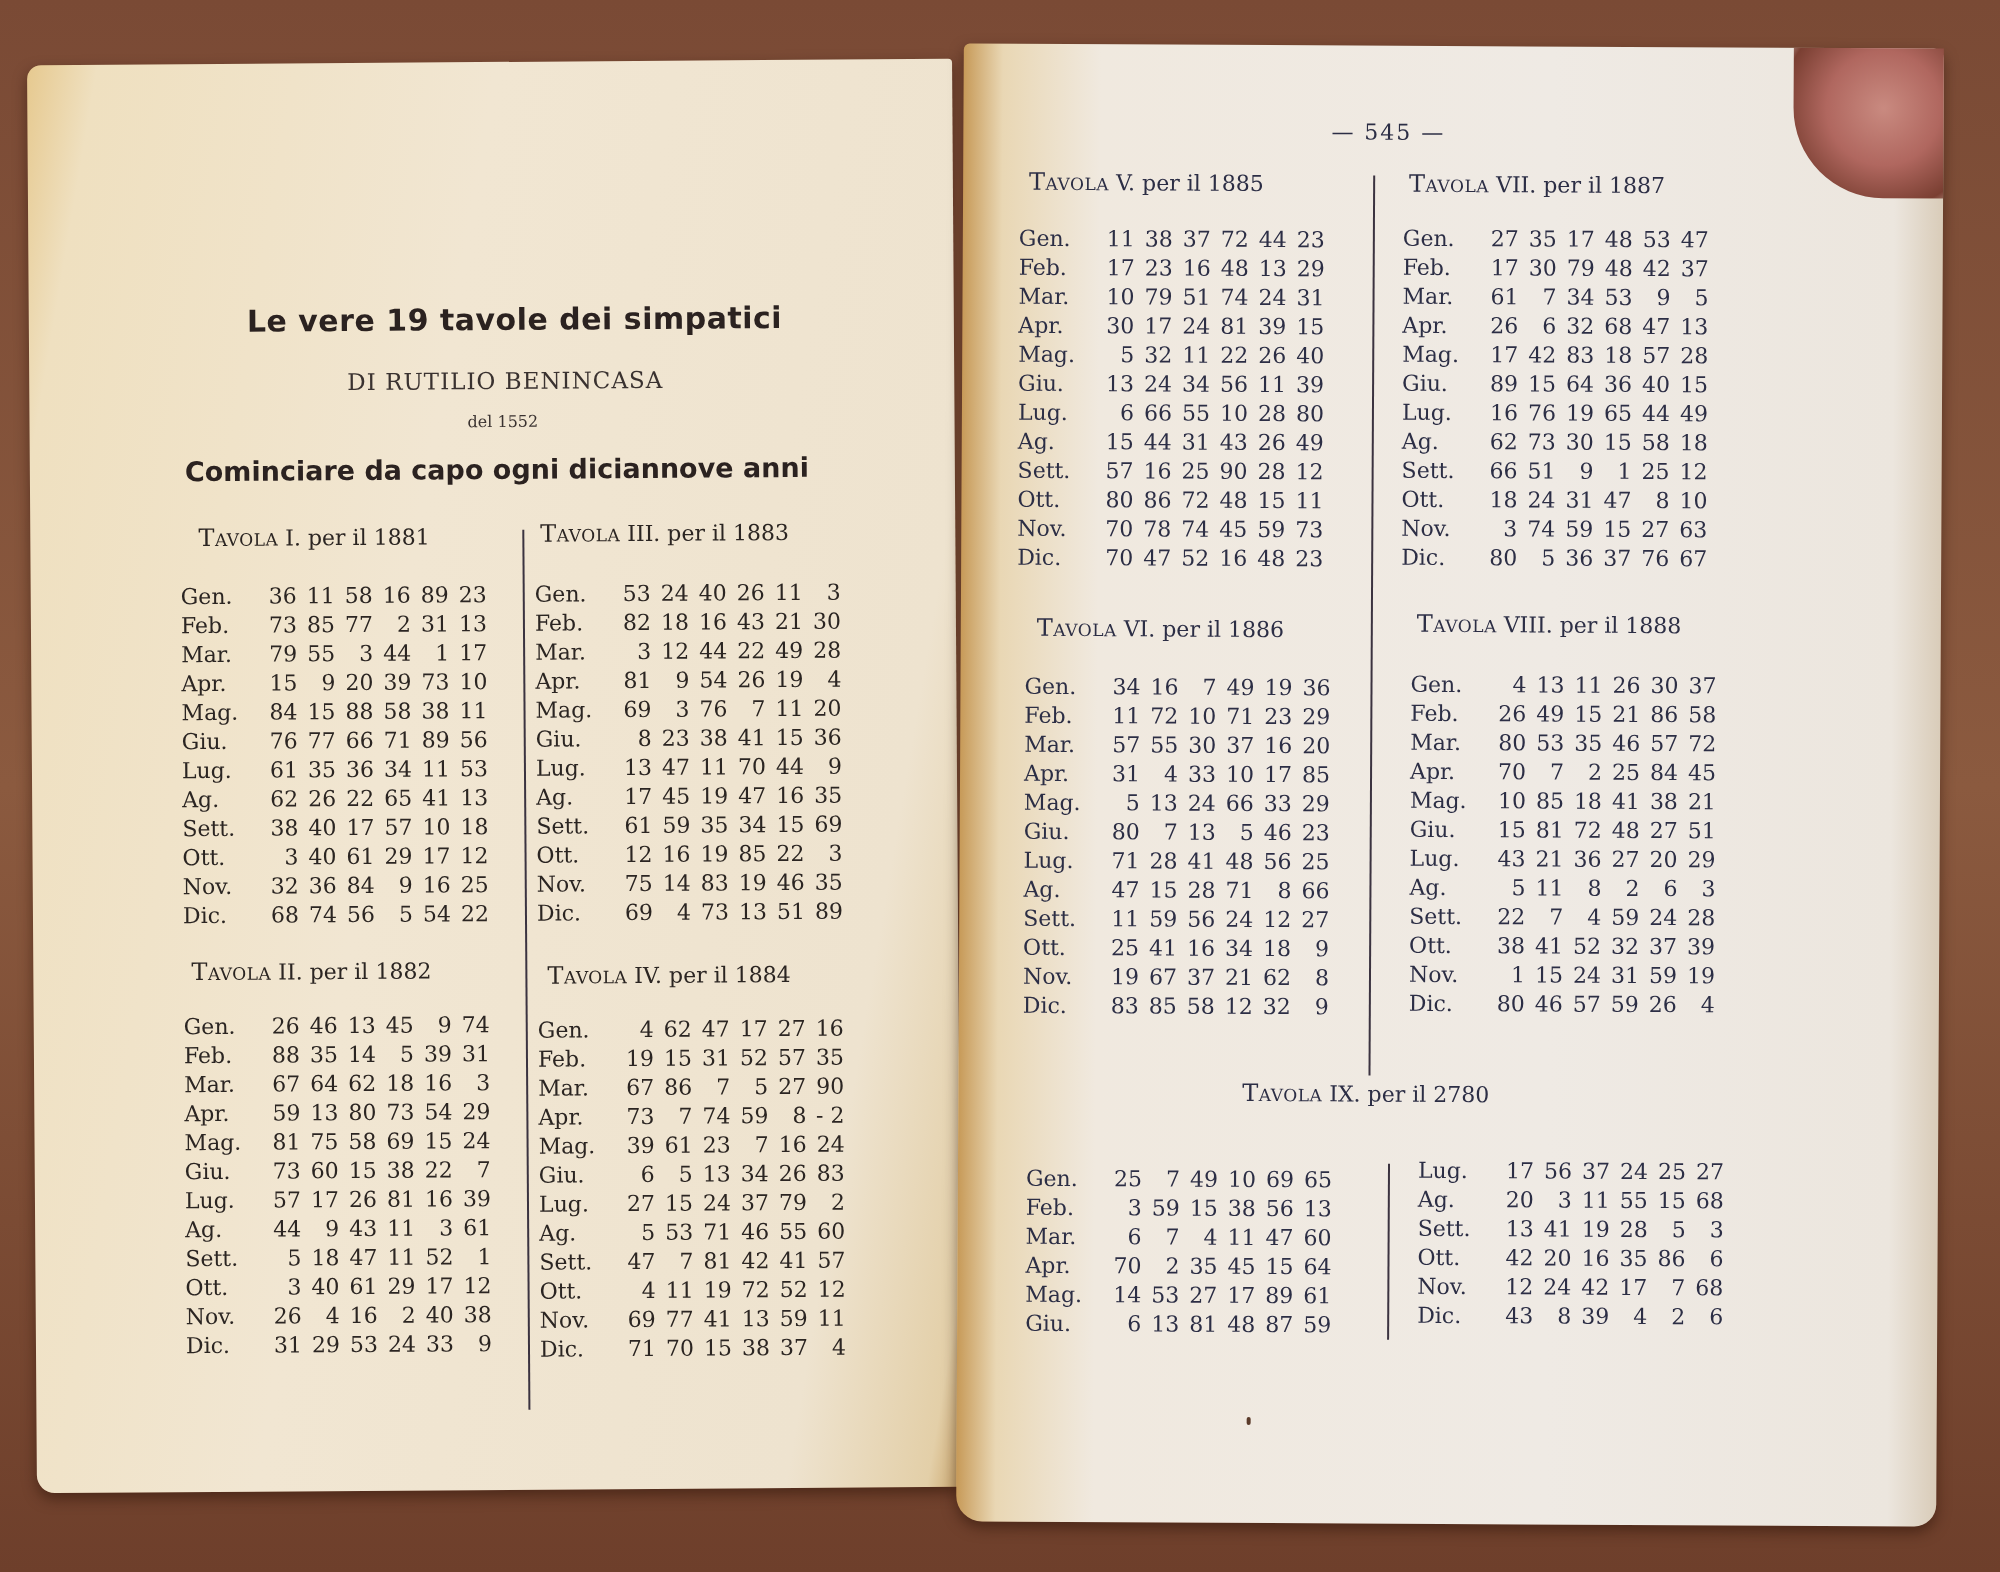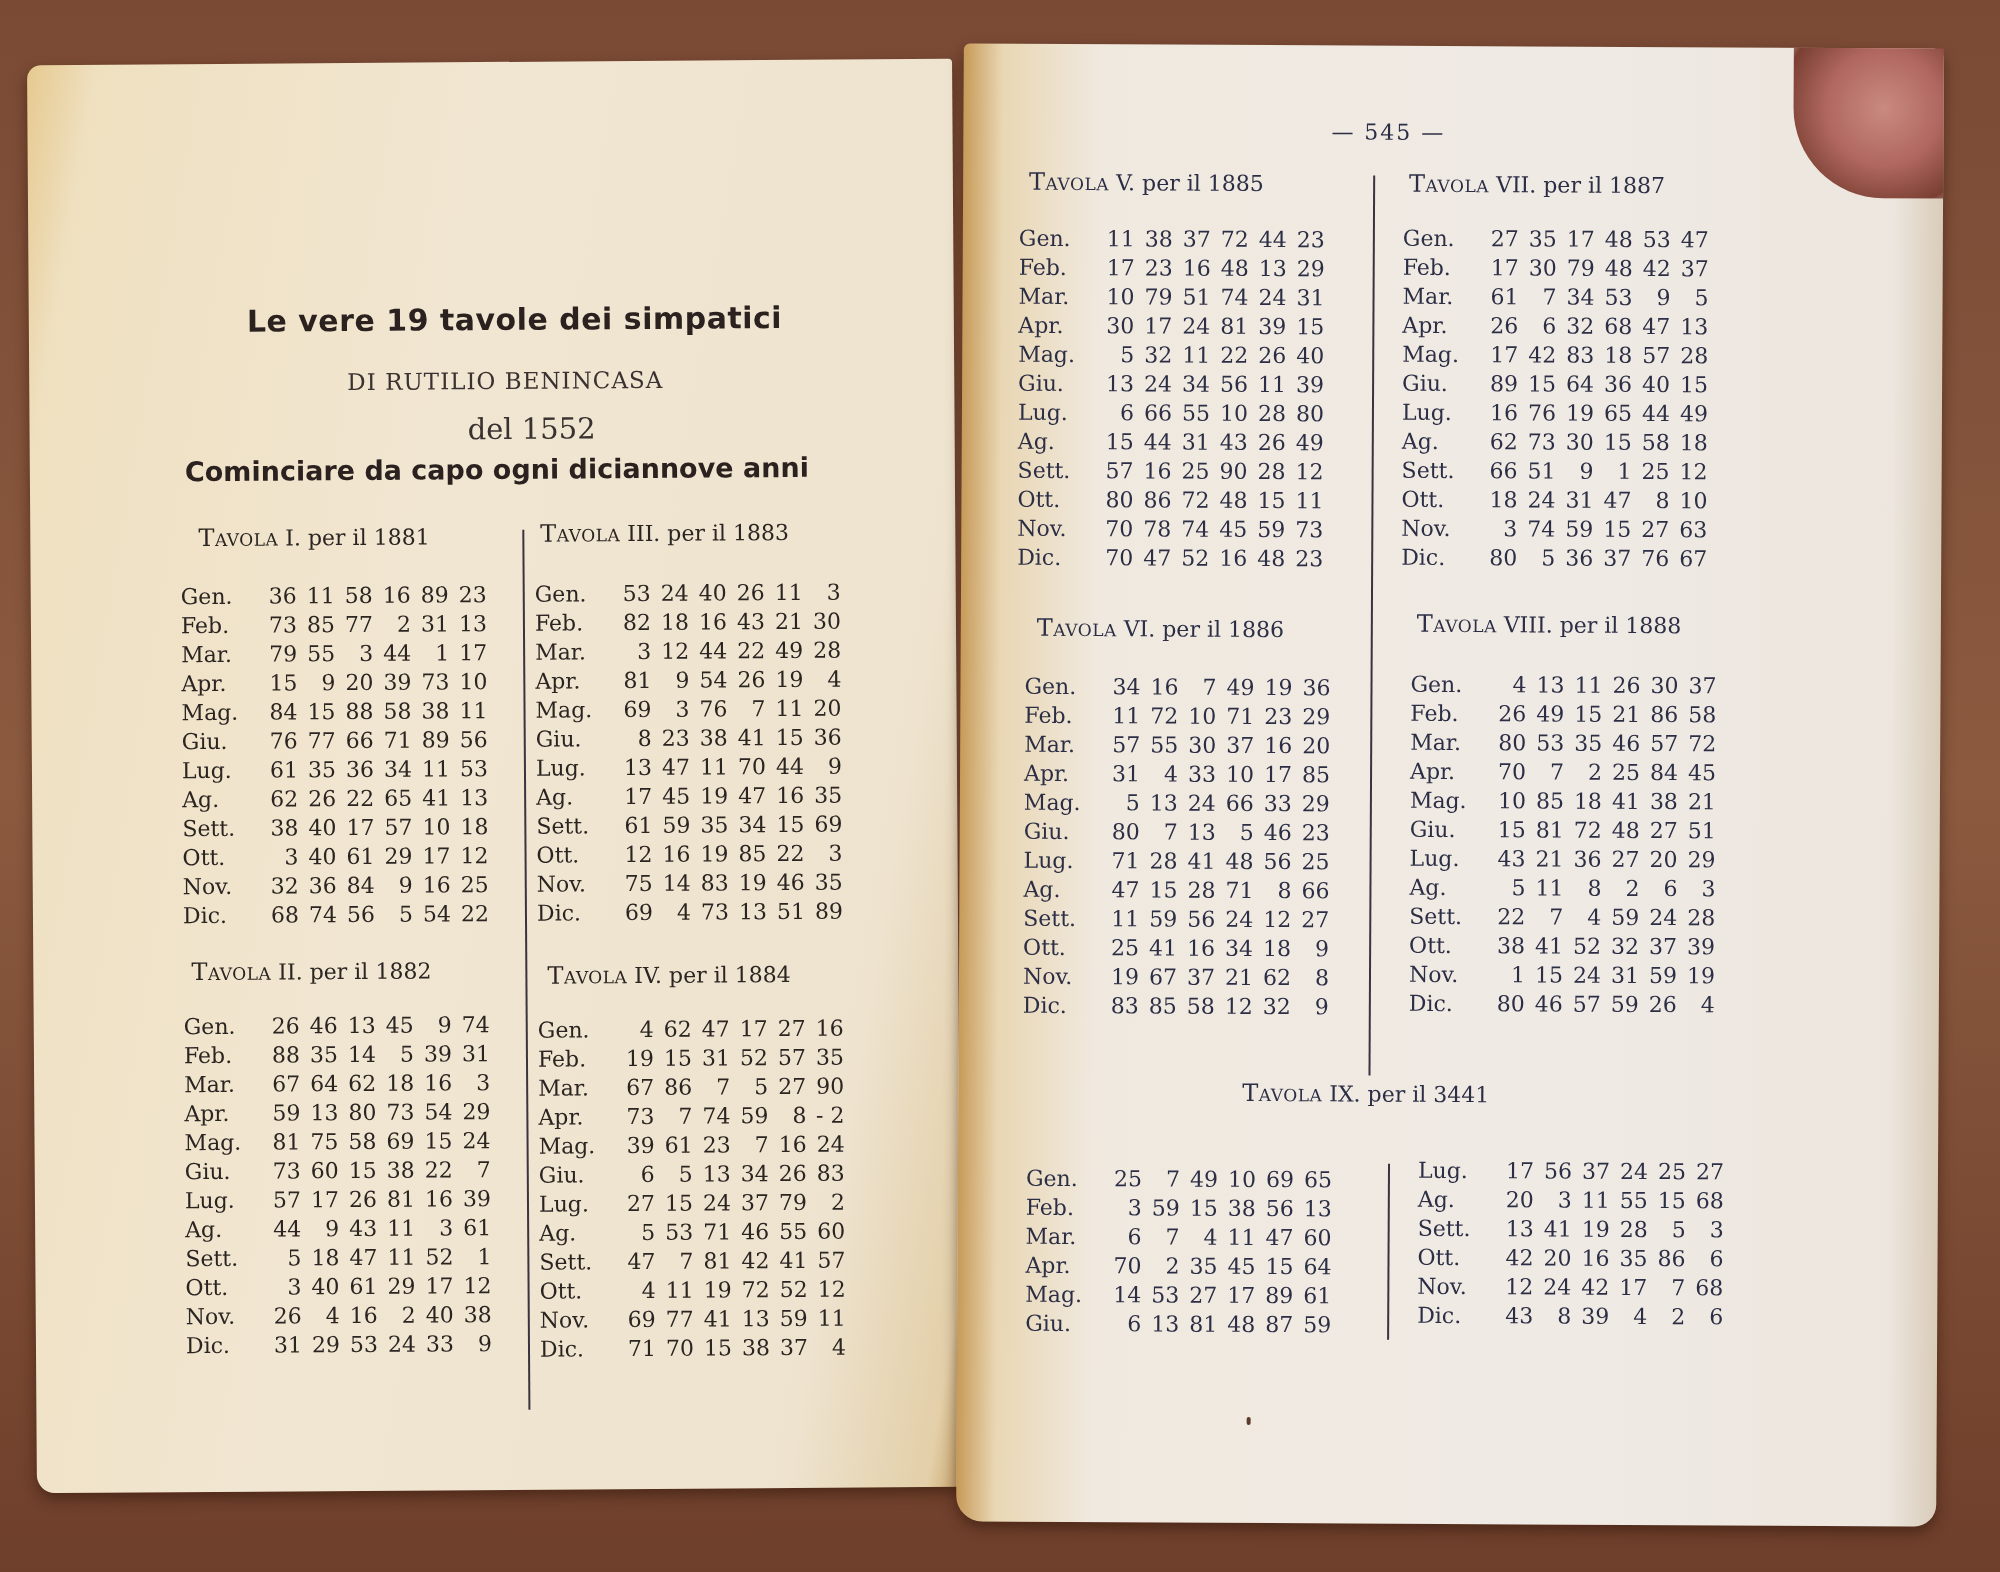--- a/index.html
+++ b/index.html
@@ -29,21 +29,21 @@
     position: absolute; right: 0; top: 0; width: 150px; height: 150px;
     background: radial-gradient(ellipse at 60% 40%, #c98a80 0%, #b0675f 45%, #7a3f32 80%, transparent 100%);
     border-radius: 0 0 0 90px;
   }
   .abs { position: absolute; }
   .title {
     font-family: "DejaVu Sans", "Liberation Sans", sans-serif;
     font-weight: bold; font-size: 30px; letter-spacing: 0.5px; color: #2b2220;
   }
   .subtitle { font-size: 23px; letter-spacing: 1px; color: #3a3230; }
-  .yearline { font-size: 29px; color: #3a3230; }
+  .yearline { font-size: 16px; color: #3a3230; }
   .instruction {
     font-family: "DejaVu Sans", "Liberation Sans", sans-serif;
     font-weight: bold; font-size: 27px; color: #2b2220;
   }
   .tav-head { font-size: 22px; white-space: nowrap; }
   .tav-head .sc { font-variant: small-caps; font-size: 24px; letter-spacing: 0.5px; }
   .tav-table { border-collapse: collapse; font-size: 22px; line-height: 29px; }
   .tav-table td { padding: 0; text-align: right; width: 38px; }
   .tav-table td.month { text-align: left; width: 78px; }
   .rule { position: absolute; width: 2px; background: #3b3340; }
@@ -1010,21 +1010,21 @@
           <td>4</td>
         </tr>
       </tbody>
     </table>
 
   <div class="rule" style="left:410px; top:130px; height:900px;"></div>
 
   <div class="abs tav-head right-col" style="left:284px; top:1034px;">
     <span class="sc">Tavola</span>
     <span>IX.</span>
-    <span>per il 3441</span>
+    <span>per il 2780</span>
   </div>
   <table class="abs tav-table right-col" style="left:68px; top:1120px;">
       <tbody>
         <tr>
           <td class="month">Gen.</td>
           <td>25</td>
           <td>7</td>
           <td>49</td>
           <td>10</td>
           <td>69</td>

